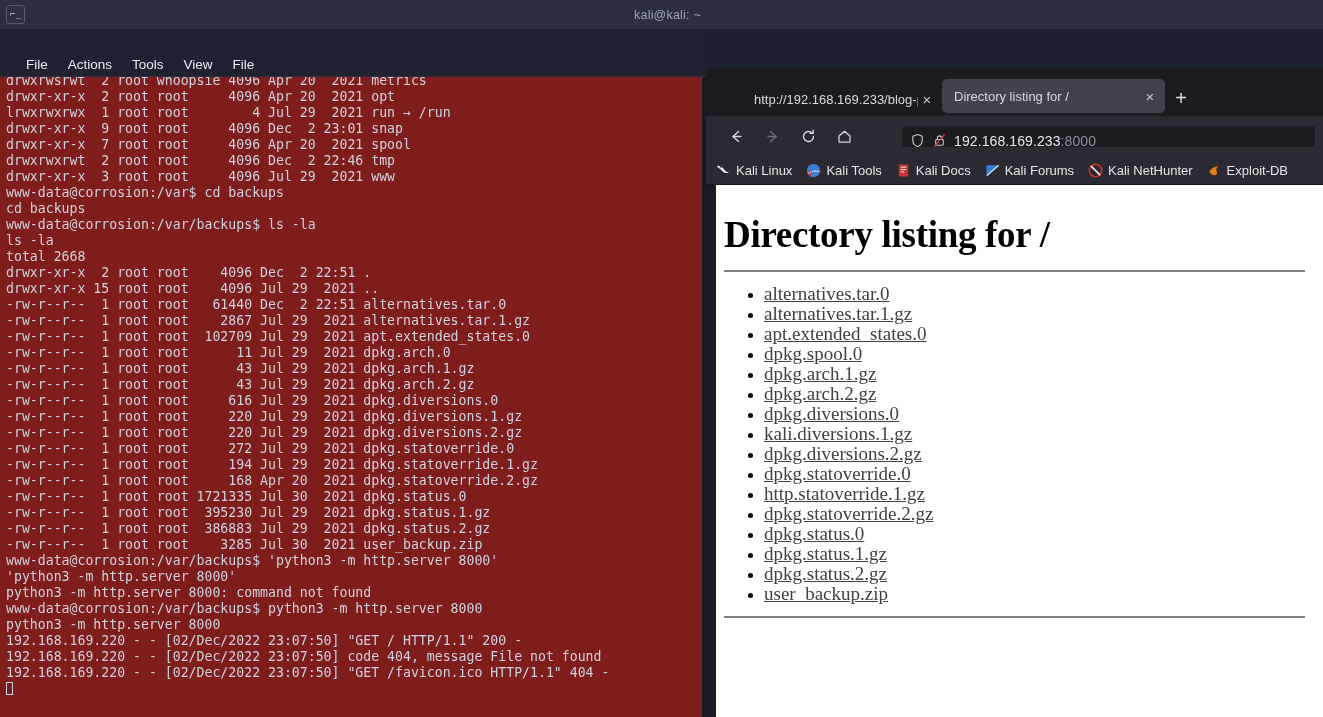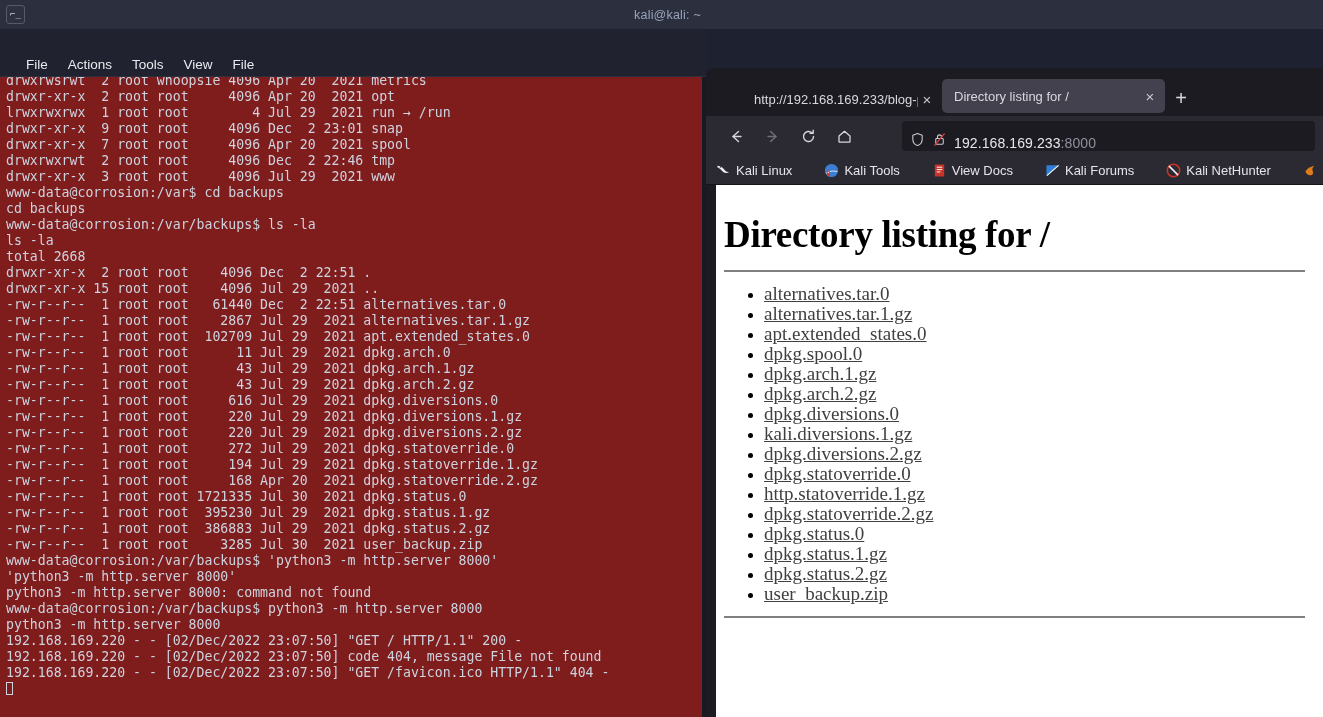--- a/index.html
+++ b/index.html
@@ -100,32 +100,32 @@
 
   #browser-navbar{
     height:40px; background:#2b2a33; display:flex; align-items:center; padding:0 8px 0 14px;
   }
   .nav-btn{
     width:32px;height:32px;display:flex;align-items:center;justify-content:center;
     color:#d6d6dd; margin-right:4px;
   }
   .nav-btn.disabled{ color:#6f6f7a; }
   #urlbar{
-    flex:1; height:30px; margin-left:38px; background:#1c1b22;
-    border-radius:4px; display:flex; align-items:flex-end; padding:0 8px;
+    flex:1; height:21px; margin-left:38px; background:#1c1b22;
+    border-radius:4px; display:flex; align-items:flex-start; padding:7px 8px;
     gap:7px;
   }
   #urlbar-text{
     font-size:14px; color:#e6e6ec; letter-spacing:.1px;
   }
   #urlbar-text .port{ color:#8f8f9d; }
 
   #bookmarks-bar{
     height:29px; background:#2b2a33; display:flex; align-items:center;
-    padding-left:10px; gap:32px; overflow:hidden;
+    padding-left:10px; gap:14px; overflow:hidden;
     border-bottom:1px solid #15141a;
   }
   .bookmark{ display:flex;align-items:center;gap:5px; white-space:nowrap; }
   .bookmark-label{ font-size:13px; color:#e4e4ea; }
   .bm-ico{ width:15px;height:15px;display:block; flex:0 0 15px;}
 
   #page-viewport{
     position:absolute; left:10px; top:117px; right:0; bottom:0;
     background:#ffffff; overflow:hidden;
   }
@@ -247,21 +247,21 @@
       </span>
       <span class="bookmark-label">Kali Tools</span>
     </div>
     <div class="bookmark">
       <span class="bm-ico">
         <svg width="15" height="15" viewBox="0 0 16 16">
             <rect x="3" y="1.5" width="10" height="13" rx="1" fill="#c8342b"></rect>
             <path d="M5.5 4.5h5M5.5 7h5M5.5 9.5h3" stroke="#fff" stroke-width="1" stroke-linecap="round"></path>
           </svg>
       </span>
-      <span class="bookmark-label">View Docs</span>
+      <span class="bookmark-label">Kali Docs</span>
     </div>
     <div class="bookmark">
       <span class="bm-ico">
         <svg width="15" height="15" viewBox="0 0 16 16">
             <path d="M1.5 2.5h13l-13 11z" fill="#2f7fd8"></path>
             <path d="M2 13.5 14.5 2.5" stroke="#fff" stroke-width="1.2"></path>
           </svg>
       </span>
       <span class="bookmark-label">Kali Forums</span>
     </div>

